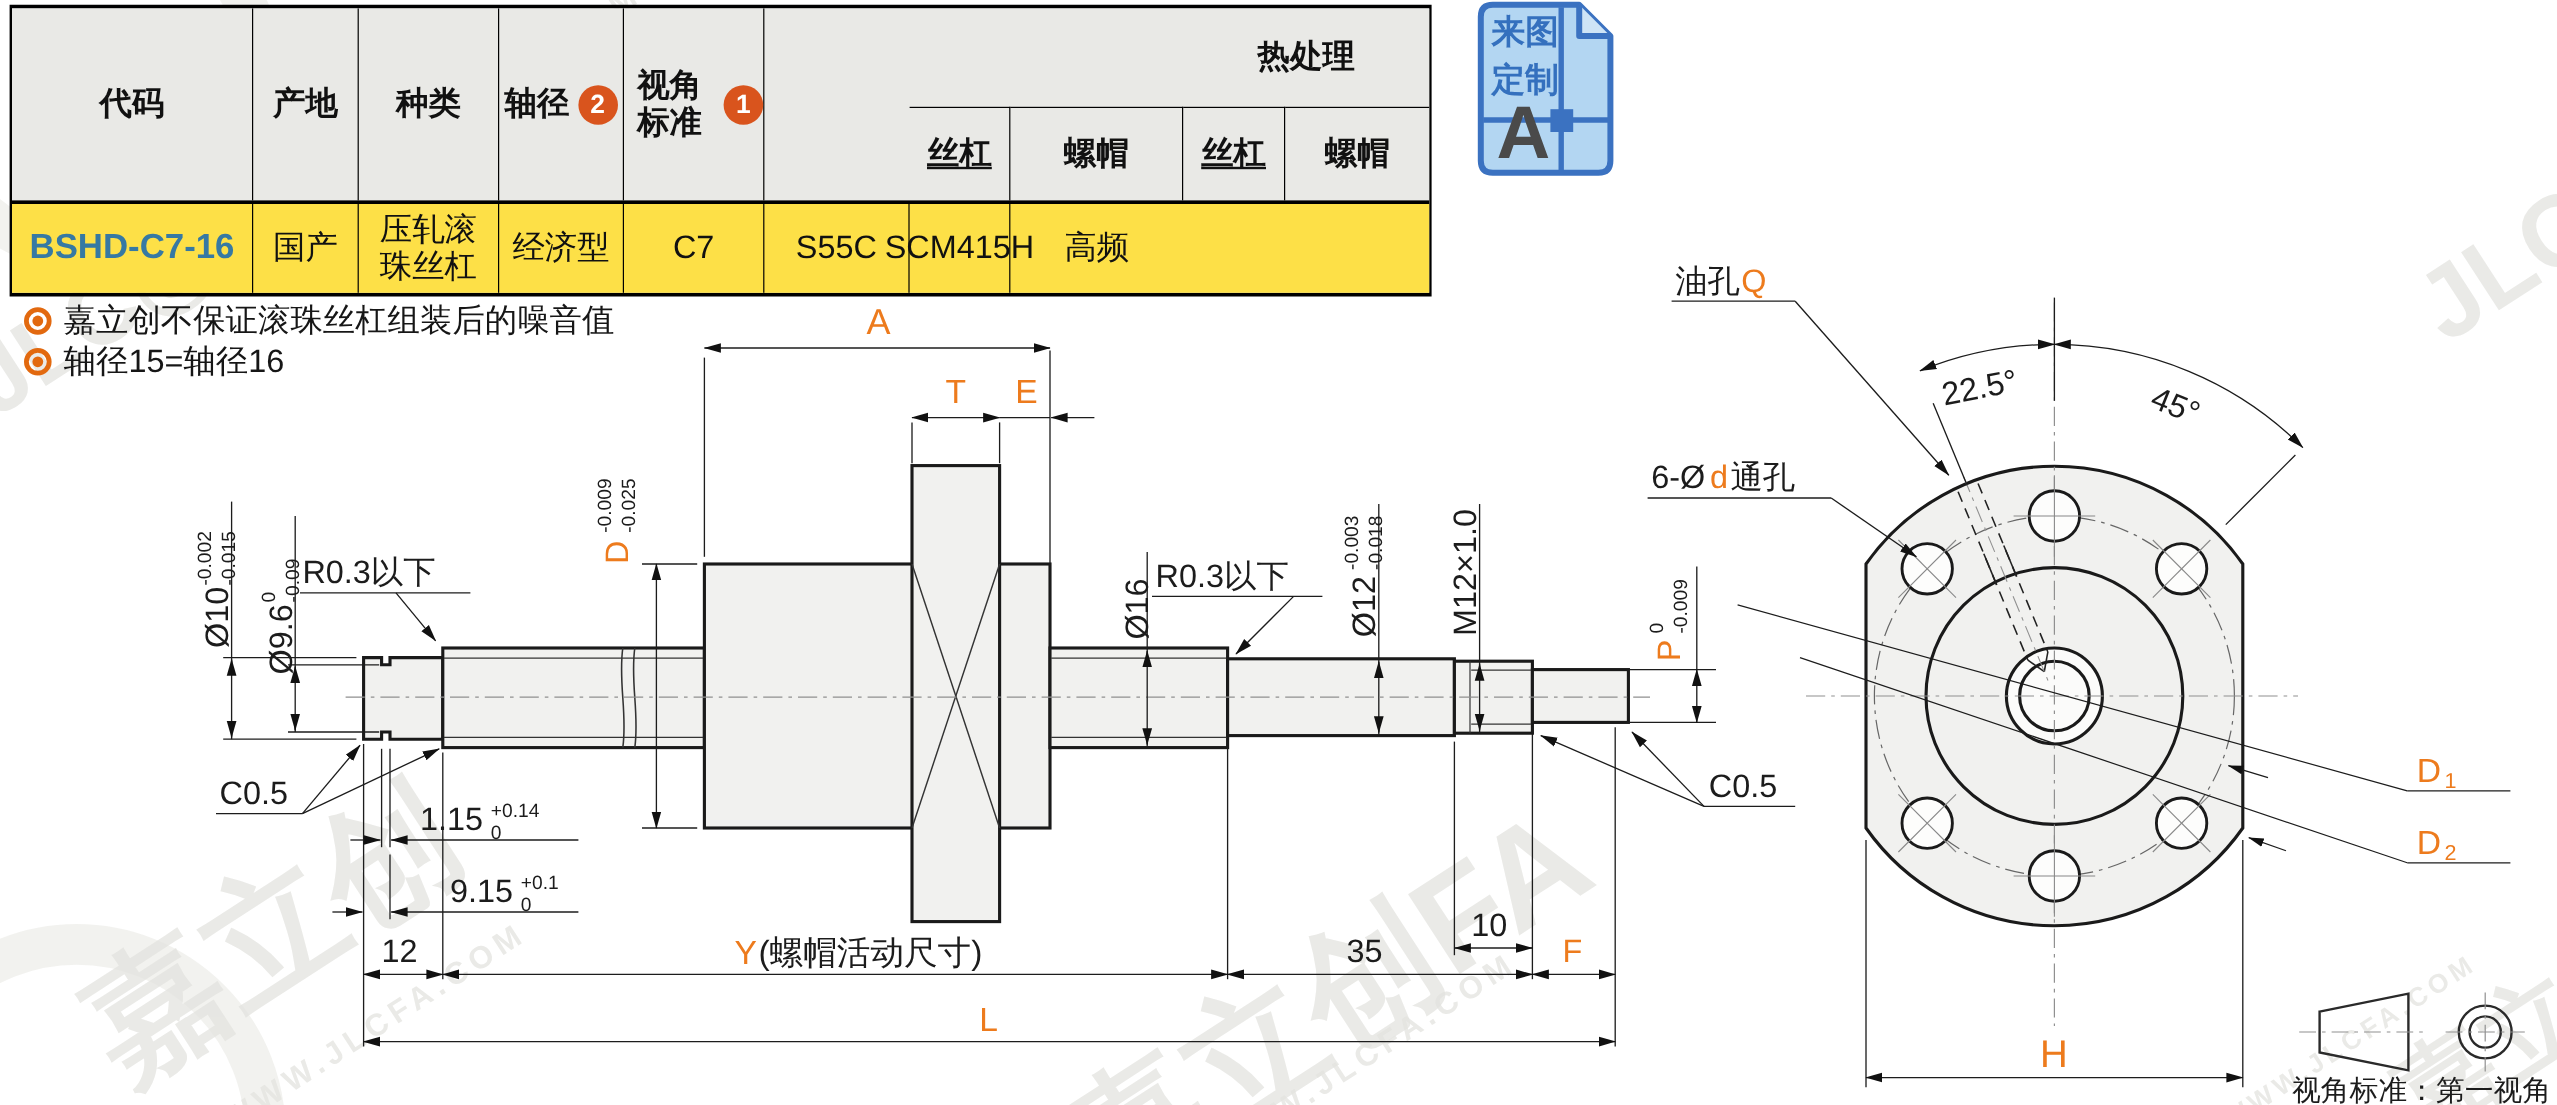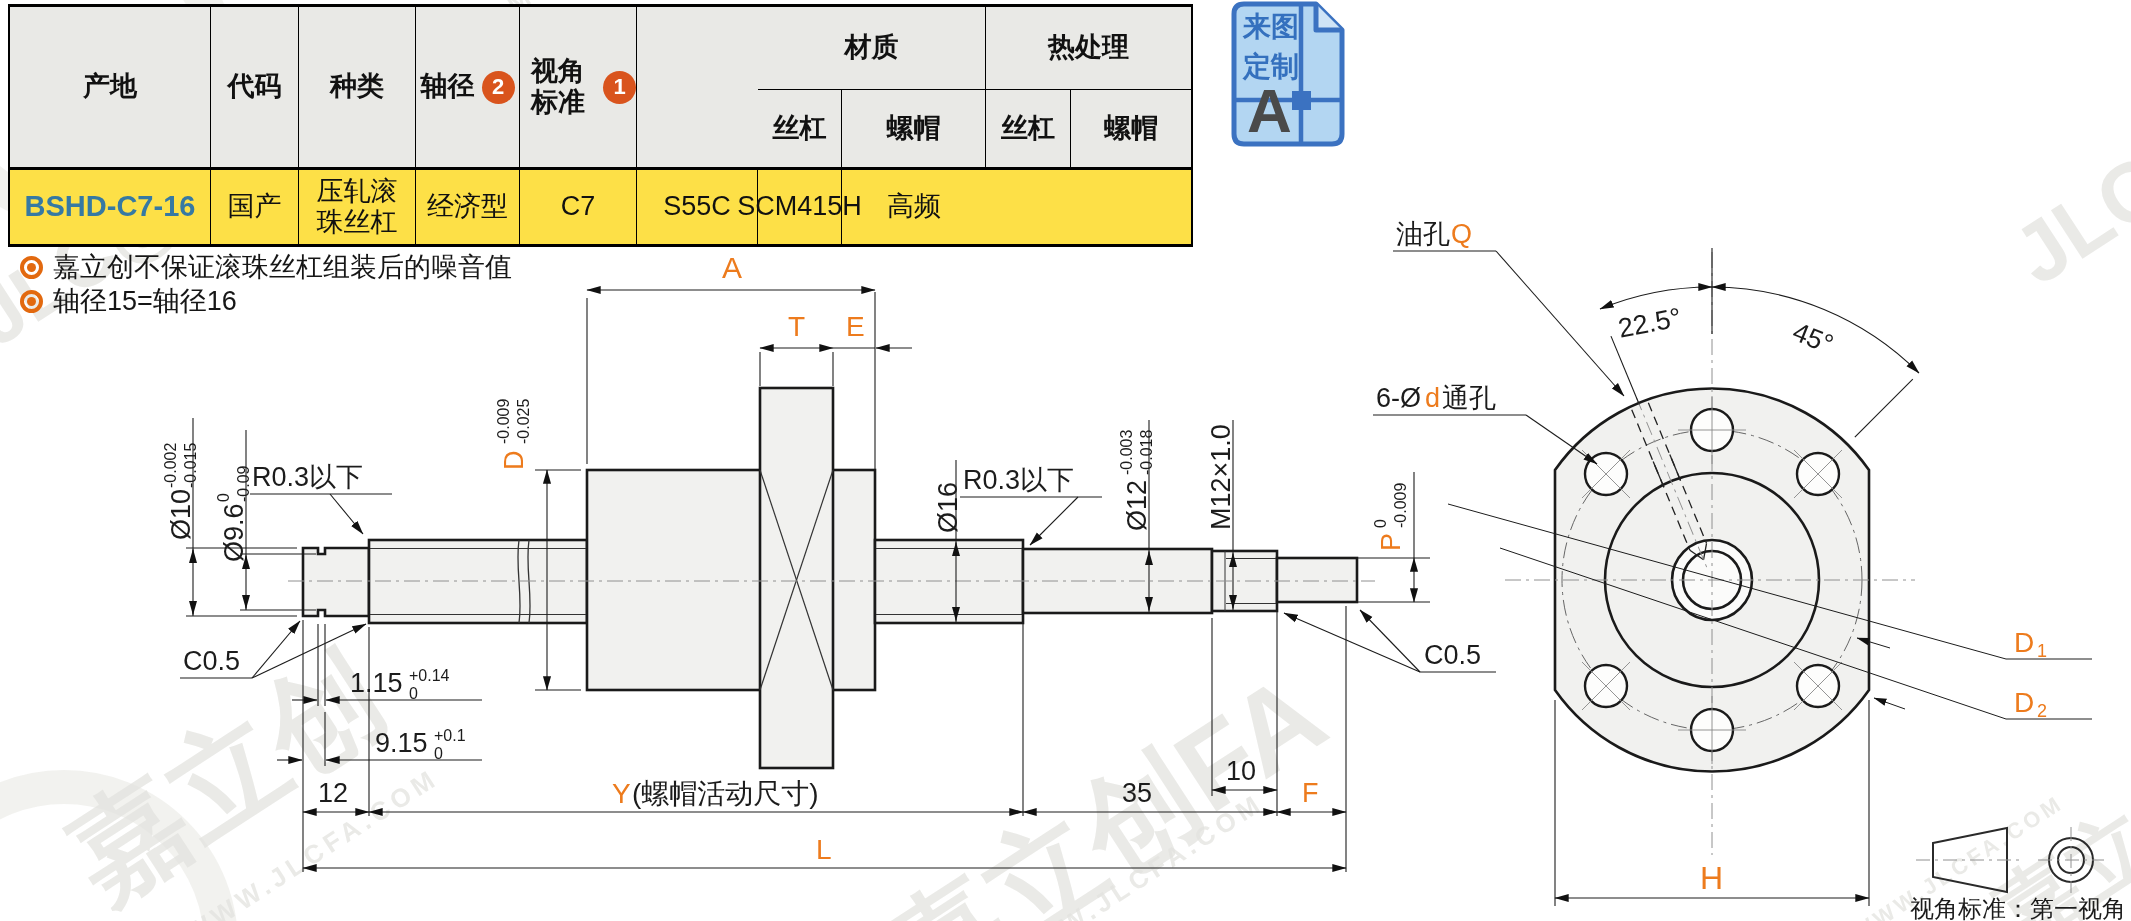--- a/index.html
+++ b/index.html
@@ -17,21 +17,21 @@
   .thead{display:grid;grid-template-columns:201px 88px 117px 104px 117px 121px 84px 144px 85px 120px;
     grid-template-rows:82px 78px;background:#E9E9E6;border-bottom:3px solid #000}
   .tbody{display:grid;grid-template-columns:201px 88px 117px 104px 117px 121px 84px 144px 85px 120px;
     grid-template-rows:74px;background:#fde047}
   .cell{display:flex;align-items:center;justify-content:center;text-align:center;
     font-size:27px;border-right:1.5px solid #000;box-sizing:border-box;line-height:1.15}
   .cell:last-child,.cell.noR{border-right:none}
   .hcell{font-weight:bold}
   .span2{grid-row:1/3}
   .sub{grid-row:2/3;border-top:1.5px solid #000}
-  .uline{}
+  .uline{text-decoration:underline}
   .numbadge{display:inline-flex;align-items:center;justify-content:center;
     width:33px;height:33px;border-radius:50%;background:#D9541D;color:#fff;
     font-size:22px;font-weight:bold;margin-left:7px;flex:none}
   .code{color:#3679A3;font-weight:bold;font-size:29px}
   .wrap2{width:84px}
   
   .notes{position:absolute;left:20px;top:250px}
   .note{display:flex;align-items:center;height:34px;font-size:27px;color:#161616}
   .bullseye{width:15px;height:15px;border:4px solid #E2690F;border-radius:50%;
     display:inline-flex;align-items:center;justify-content:center;margin-right:10px;flex:none}
@@ -54,39 +54,36 @@
 <div class="wm wm-rot" style="left:165px;top:840px;font-size:26px;letter-spacing:5px">WWW.JLCFA.COM</div>
 <div class="wm wm-rot" style="left:860px;top:760px;font-size:115px">嘉立创FA</div>
 <div class="wm wm-rot" style="left:990px;top:865px;font-size:26px;letter-spacing:5px">WWW.JLCFA.COM</div>
 <div class="wm wm-rot" style="left:1995px;top:120px;font-size:84px">JLC@FA</div>
 <div class="wm wm-rot" style="left:1975px;top:770px;font-size:84px">嘉立创FA</div>
 <div class="wm wm-rot" style="left:1835px;top:855px;font-size:22px;letter-spacing:4px">WWW.JLCFA.COM</div>
 
 <div class="spec-table">
   <div class="thead">
     <div class="cell hcell span2">
+        <span>代码</span>
+      </div>
+    <div class="cell hcell span2">
         <span>产地</span>
-      </div>
-    <div class="cell hcell span2">
-        <span>代码</span>
       </div>
     <div class="cell hcell span2">
         <span>种类</span>
       </div>
     <div class="cell hcell span2">
       <span>轴径</span>
       <span class="numbadge">2</span>
     </div>
     <div class="cell hcell span2">
       <span class="wrap2">视角标准</span>
       <span class="numbadge">1</span>
     </div>
-    <div class="cell hcell" style="grid-column:7/9">
-        <span>材质</span>
-      </div>
     <div class="cell hcell noR" style="grid-column:9/11">
         <span>热处理</span>
       </div>
     <div class="cell hcell sub" style="grid-column:7">
         <span class="uline">丝杠</span>
       </div>
     <div class="cell hcell sub" style="grid-column:8">
         <span>螺帽</span>
       </div>
     <div class="cell hcell sub" style="grid-column:9">

